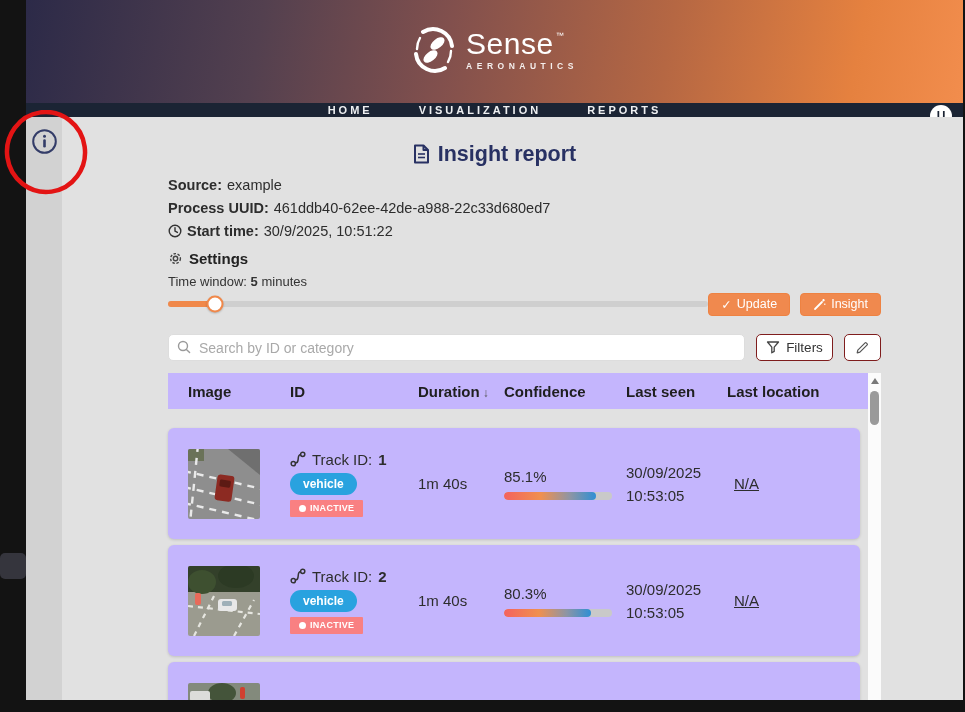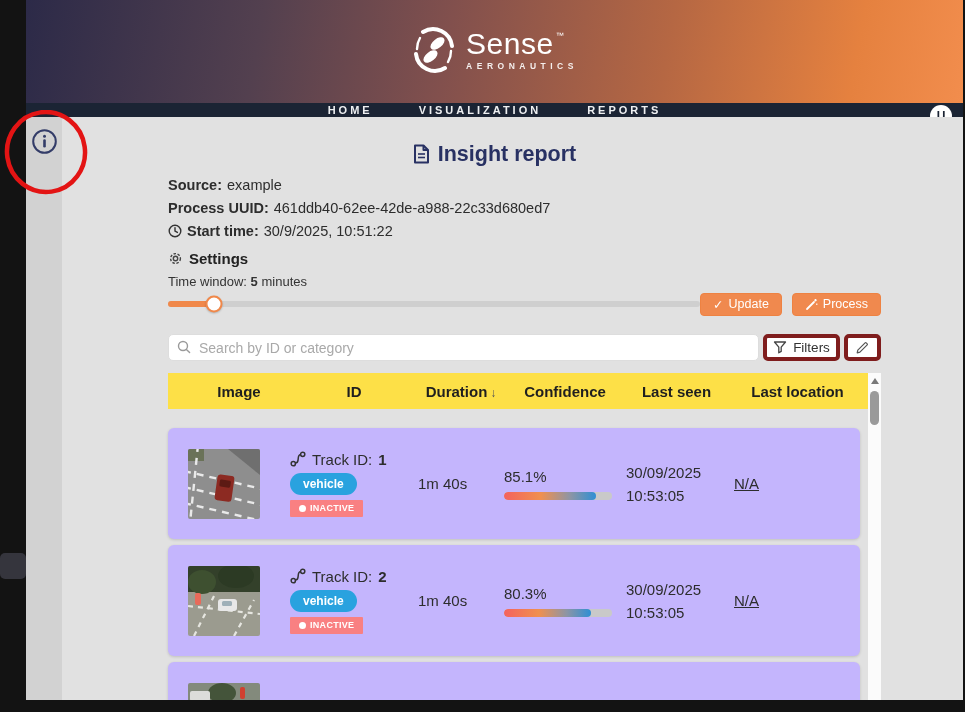--- a/index.html
+++ b/index.html
@@ -49,36 +49,36 @@
     display:flex; align-items:center; }
   .slider { position:relative; width:550px; height:6px; background:#cfcfcf; border-radius:3px; cursor:pointer; }
   .slider-fill { position:absolute; left:0; top:0; height:6px; background:#f0884a; border-radius:3px; }
   .slider-thumb { position:absolute; top:50%; transform:translate(-50%,-50%); width:17px; height:17px;
     background:#fff; border:2px solid #f0884a; border-radius:50%; box-shadow:0 1px 2px rgba(0,0,0,.2); cursor:grab; }
   .btns { margin-left:auto; display:flex; gap:10px; }
   .btn-orange { height:23px; padding:0 12px; background:#f0894e; border:1px solid #ee8242;
     border-radius:4px; color:#fff; font-size:12.5px; display:flex; align-items:center; gap:5px;
     cursor:pointer; font-family:inherit; }
   
-  .search-row { position:absolute; top:217px; left:142px; width:713px; height:27px; display:flex; gap:4px; }
+  .search-row { position:absolute; top:217px; left:142px; width:713px; height:27px; display:flex; gap:11px; }
   .search-box { position:relative; flex:1; }
   .search-box input { width:100%; height:27px; border:1px solid #ddd; border-radius:5px;
     padding:0 10px 0 30px; font-size:14px; font-family:inherit; color:#333; background:#fff; outline:none; }
   .search-box input::placeholder { color:#a9a9a9; }
   .search-ic { position:absolute; left:9px; top:6px; }
-  .btn-white { height:27px; background:#fff; border:4px solid #7f1d1d; border-radius:5px;
+  .btn-white { height:27px; background:#fff; border:1px solid #7f1d1d; border-radius:5px;
     display:flex; align-items:center; justify-content:center; gap:6px; font-size:13.5px;
     color:#333; cursor:pointer; font-family:inherit; }
   .btn-filters { width:77px; }
   .btn-edit { width:37px; }
   
   .table { position:absolute; top:256px; left:142px; width:713px; height:327px; }
   .tgrid { display:grid; grid-template-columns:102px 128px 86px 122px 101px 1fr;
     padding-left:20px; align-items:center; }
-  .thead { width:700px; height:36px; background:#fde047; font-weight:700; font-size:15px; color:#1f1f1f;text-align:center; }
+  .thead { width:700px; height:36px; background:#c4b5fd; font-weight:700; font-size:15px; color:#1f1f1f; }
   .sort-arrow { font-size:12px; color:#555; margin-left:3px; }
   .scrollbar { position:absolute; right:0; top:0; width:13px; height:327px; background:#fbfbfb; }
   .sb-up { position:absolute; top:5px; left:2.5px; width:0; height:0;
     border-left:4px solid transparent; border-right:4px solid transparent; border-bottom:6px solid #787878; cursor:pointer; }
   .sb-thumb { position:absolute; top:18px; left:2px; width:9px; height:34px; background:#9a9a9a; border-radius:5px; cursor:grab; }
   .card { position:absolute; left:0; width:692px; height:111px; background:#c4b5fd; border-radius:6px;
     box-shadow:0 1px 3px rgba(0,0,0,.15); }
   .card.r0 { top:55px; } .card.r1 { top:172px; } .card.r2 { top:289px; }
   .card .tgrid { height:100%; }
   .thumb { width:72px; height:70px; border-radius:2px; overflow:hidden; display:block; }
@@ -198,21 +198,21 @@
           <span>✓</span>
           <span>Update</span>
         </button>
         <button class="btn-orange">
           <svg width="13" height="13" viewBox="0 0 13 13">
             <line x1="2" y1="11" x2="9" y2="4" stroke="#fff" stroke-width="1.8" stroke-linecap="round"></line>
             <line x1="10.5" y1="1" x2="10.5" y2="3.4" stroke="#fff" stroke-width="1.2"></line>
             <line x1="9.3" y1="2.2" x2="11.7" y2="2.2" stroke="#fff" stroke-width="1.2"></line>
             <line x1="11.8" y1="5.4" x2="11.8" y2="7" stroke="#fff" stroke-width="1.1"></line>
           </svg>
-          <span>Process</span>
+          <span>Insight</span>
         </button>
       </div>
     </div>
 
     <div class="search-row">
       <div class="search-box">
         <span class="search-ic">
           <svg width="14" height="14" viewBox="0 0 14 14">
             <circle cx="6" cy="6" r="4.5" fill="none" stroke="#9a9a9a" stroke-width="1.4"></circle>
             <line x1="9.4" y1="9.4" x2="12.6" y2="12.6" stroke="#9a9a9a" stroke-width="1.4" stroke-linecap="round"></line>

